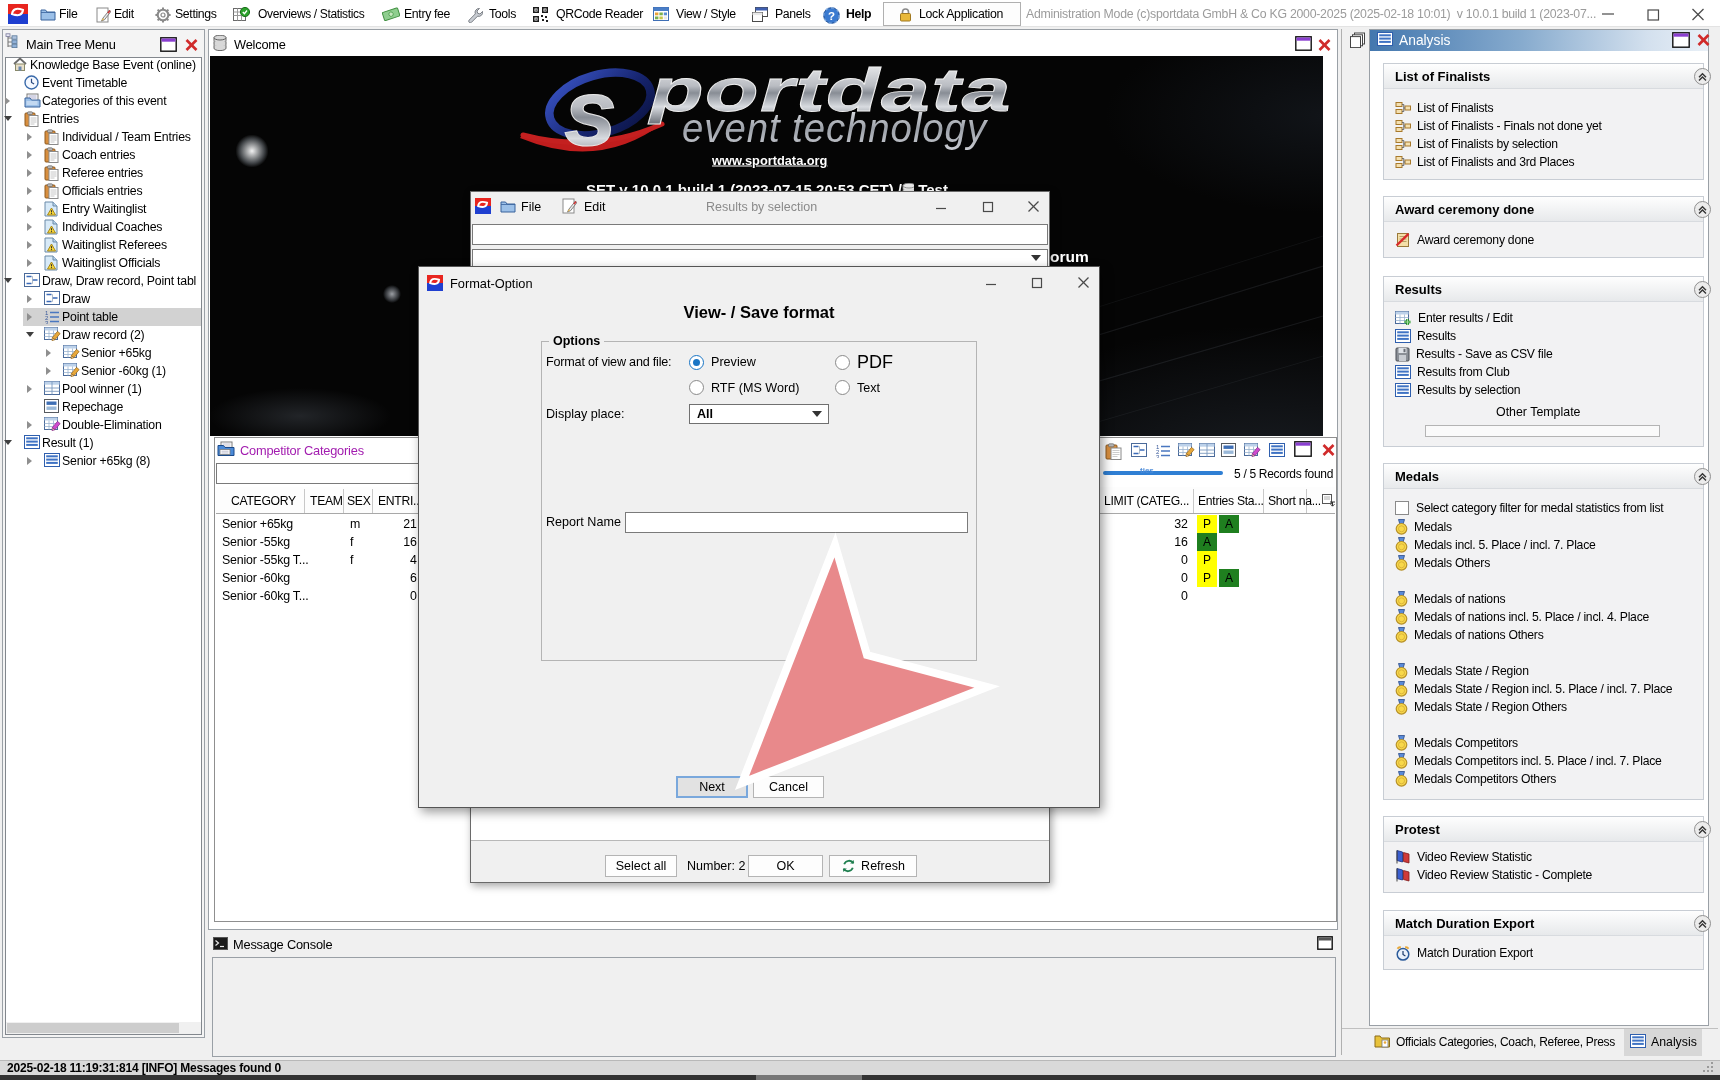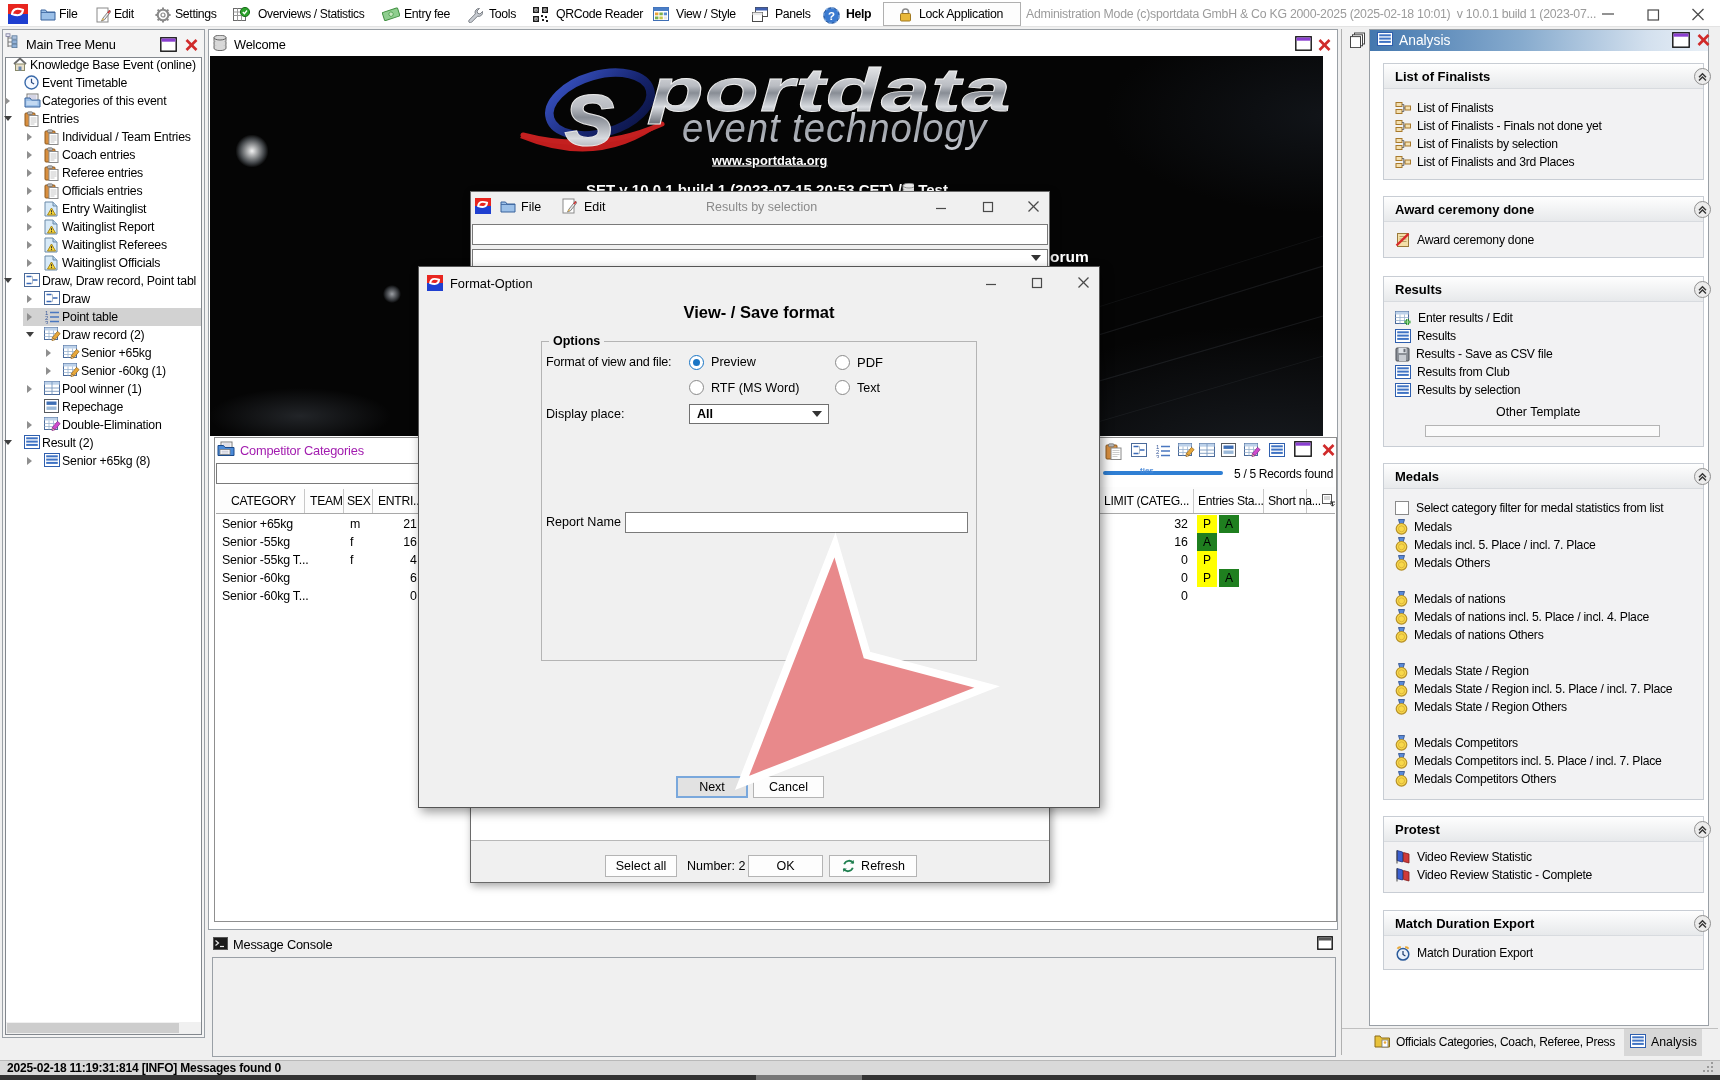--- a/index.html
+++ b/index.html
@@ -278,21 +278,21 @@
 <div class="arr-r" style="left:27px;top:223px"></div>
 <div class="abs" style="left:44px;top:219px;">
     <svg width="15" height="16" style="" viewBox="0 0 15 16">
       <path d="M1 1 h8 l4 4 v10 H1 z" fill="#d8eaf8" stroke="#6a8aa8"></path>
       <path d="M9 1 v4 h4" fill="#b8d4ec" stroke="#6a8aa8"></path>
       <path d="M7.5 7 l4 7 h-8 z" fill="#f8d83a" stroke="#a8881a"></path>
       <path d="M7.5 9.2 v2.2" stroke="#333" stroke-width="1.1"></path>
       <circle cx="7.5" cy="12.6" r="0.7" fill="#333"></circle>
     </svg>
   </div>
-<div class="abs" style="left:62px;top:227px;transform:translateY(-50%);font-size:12.3px;color:#000;font-weight:normal;white-space:nowrap;letter-spacing:-0.2px">Waitinglist Report</div>
+<div class="abs" style="left:62px;top:227px;transform:translateY(-50%);font-size:12.3px;color:#000;font-weight:normal;white-space:nowrap;letter-spacing:-0.2px">Individual Coaches</div>
 <div class="arr-r" style="left:27px;top:241px"></div>
 <div class="abs" style="left:44px;top:237px;">
     <svg width="15" height="16" style="" viewBox="0 0 15 16">
       <path d="M1 1 h8 l4 4 v10 H1 z" fill="#d8eaf8" stroke="#6a8aa8"></path>
       <path d="M9 1 v4 h4" fill="#b8d4ec" stroke="#6a8aa8"></path>
       <path d="M7.5 7 l4 7 h-8 z" fill="#f8d83a" stroke="#a8881a"></path>
       <path d="M7.5 9.2 v2.2" stroke="#333" stroke-width="1.1"></path>
       <circle cx="7.5" cy="12.6" r="0.7" fill="#333"></circle>
     </svg>
   </div>
@@ -410,21 +410,21 @@
 <div class="abs" style="left:62px;top:425px;transform:translateY(-50%);font-size:12.3px;color:#000;font-weight:normal;white-space:nowrap;letter-spacing:-0.2px">Double-Elimination</div>
 <div class="arr-d" style="left:4px;top:440px"></div>
 <div class="abs" style="left:24px;top:435px;">
     <svg width="16" height="14" style="" viewBox="0 0 16 14">
       <rect x="0.5" y="0.5" width="15" height="13" fill="#fff" stroke="#2f5fae"></rect>
       <rect x="2.2" y="2.3" width="11.6" height="2" fill="#3f73c4"></rect>
       <rect x="2.2" y="5.6" width="11.6" height="2" fill="#3f73c4"></rect>
       <rect x="2.2" y="8.9" width="11.6" height="2" fill="#3f73c4"></rect>
     </svg>
   </div>
-<div class="abs" style="left:42px;top:443px;transform:translateY(-50%);font-size:12.3px;color:#000;font-weight:normal;white-space:nowrap;letter-spacing:-0.2px">Result (2)</div>
+<div class="abs" style="left:42px;top:443px;transform:translateY(-50%);font-size:12.3px;color:#000;font-weight:normal;white-space:nowrap;letter-spacing:-0.2px">Result (1)</div>
 <div class="arr-r" style="left:27px;top:457px"></div>
 <div class="abs" style="left:44px;top:453px;">
     <svg width="16" height="14" style="" viewBox="0 0 16 14">
       <rect x="0.5" y="0.5" width="15" height="13" fill="#fff" stroke="#2f5fae"></rect>
       <rect x="2.2" y="2.3" width="11.6" height="2" fill="#3f73c4"></rect>
       <rect x="2.2" y="5.6" width="11.6" height="2" fill="#3f73c4"></rect>
       <rect x="2.2" y="8.9" width="11.6" height="2" fill="#3f73c4"></rect>
     </svg>
   </div>
 <div class="abs" style="left:62px;top:461px;transform:translateY(-50%);font-size:12.3px;color:#000;font-weight:normal;white-space:nowrap;letter-spacing:-0.2px">Senior +65kg (8)</div>
@@ -743,21 +743,21 @@
   </div>
 <div class="abs" style="left:418px;top:303px;width:682px;text-align:center;font-size:16.5px;font-weight:bold">View- / Save format</div>
 <div class="abs" style="left:541px;top:341px;width:436px;height:320px;border:1px solid #b4b4b4"></div>
 <div class="abs" style="left:549px;top:334px;background:#f0f0f0;padding:0 4px;font-size:12.5px;font-weight:bold">Options</div>
 <div class="abs" style="left:546px;top:362px;transform:translateY(-50%);font-size:12.6px;color:#000;font-weight:normal;white-space:nowrap;letter-spacing:-0.2px">Format of view and file:</div>
 <div class="abs" style="left:689px;top:355px;width:15px;height:15px;border-radius:50%;background:#fff;border:1px solid #1975c5;display:flex;align-items:center;justify-content:center">
     <div style="width:7px;height:7px;border-radius:50%;background:#1975c5"></div>
   </div>
 <div class="abs" style="left:711px;top:362px;transform:translateY(-50%);font-size:12.6px;color:#000;font-weight:normal;white-space:nowrap;">Preview</div>
 <div class="abs" style="left:835px;top:355px;width:15px;height:15px;border-radius:50%;background:#fff;border:1px solid #8a8a8a"></div>
-<div class="abs" style="left:857px;top:362px;transform:translateY(-50%);font-size:13px;color:#000;font-weight:normal;white-space:nowrap;text-align:center;">PDF</div>
+<div class="abs" style="left:857px;top:362px;transform:translateY(-50%);font-size:18px;color:#000;font-weight:normal;white-space:nowrap;text-align:center;">PDF</div>
 <div class="abs" style="left:689px;top:380px;width:15px;height:15px;border-radius:50%;background:#fff;border:1px solid #8a8a8a"></div>
 <div class="abs" style="left:711px;top:388px;transform:translateY(-50%);font-size:12.6px;color:#000;font-weight:normal;white-space:nowrap;">RTF (MS Word)</div>
 <div class="abs" style="left:835px;top:380px;width:15px;height:15px;border-radius:50%;background:#fff;border:1px solid #8a8a8a"></div>
 <div class="abs" style="left:857px;top:388px;transform:translateY(-50%);font-size:12.6px;color:#000;font-weight:normal;white-space:nowrap;">Text</div>
 <div class="abs" style="left:546px;top:414px;transform:translateY(-50%);font-size:12.6px;color:#000;font-weight:normal;white-space:nowrap;">Display place:</div>
 <div class="abs" style="left:689px;top:404px;width:140px;height:20px;background:#fff;border:1px solid #707070"></div>
 <div class="abs" style="left:697px;top:414px;transform:translateY(-50%);font-size:12.6px;color:#000;font-weight:bold;white-space:nowrap;">All</div>
 <div class="abs" style="left:812px;top:411px;width:0;height:0;border-left:5px solid transparent;border-right:5px solid transparent;border-top:6px solid #333"></div>
 <div class="abs" style="left:546px;top:522px;transform:translateY(-50%);font-size:12.6px;color:#000;font-weight:normal;white-space:nowrap;">Report Name</div>
 <div class="inp" style="left:625px;top:512px;width:343px;height:21px"></div>

